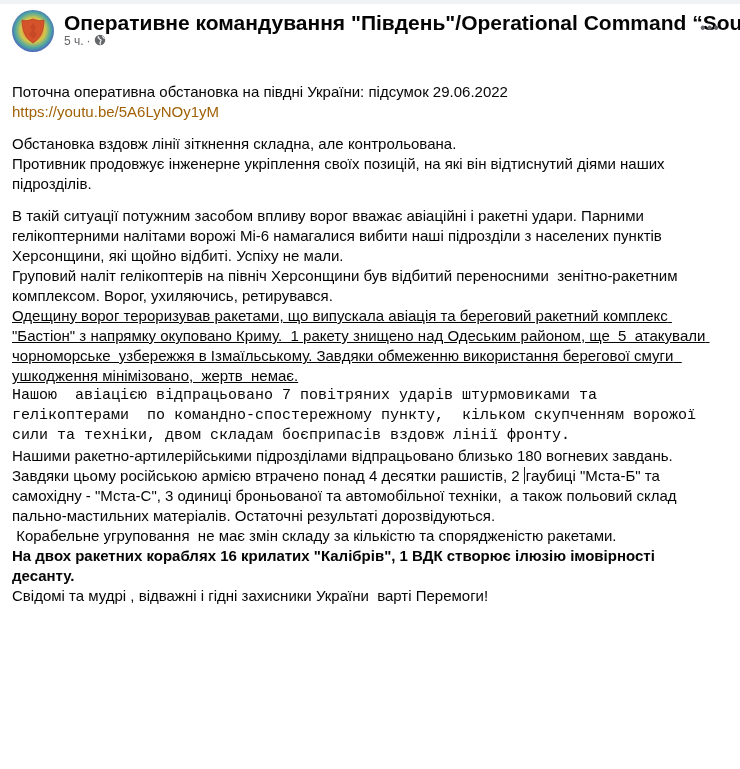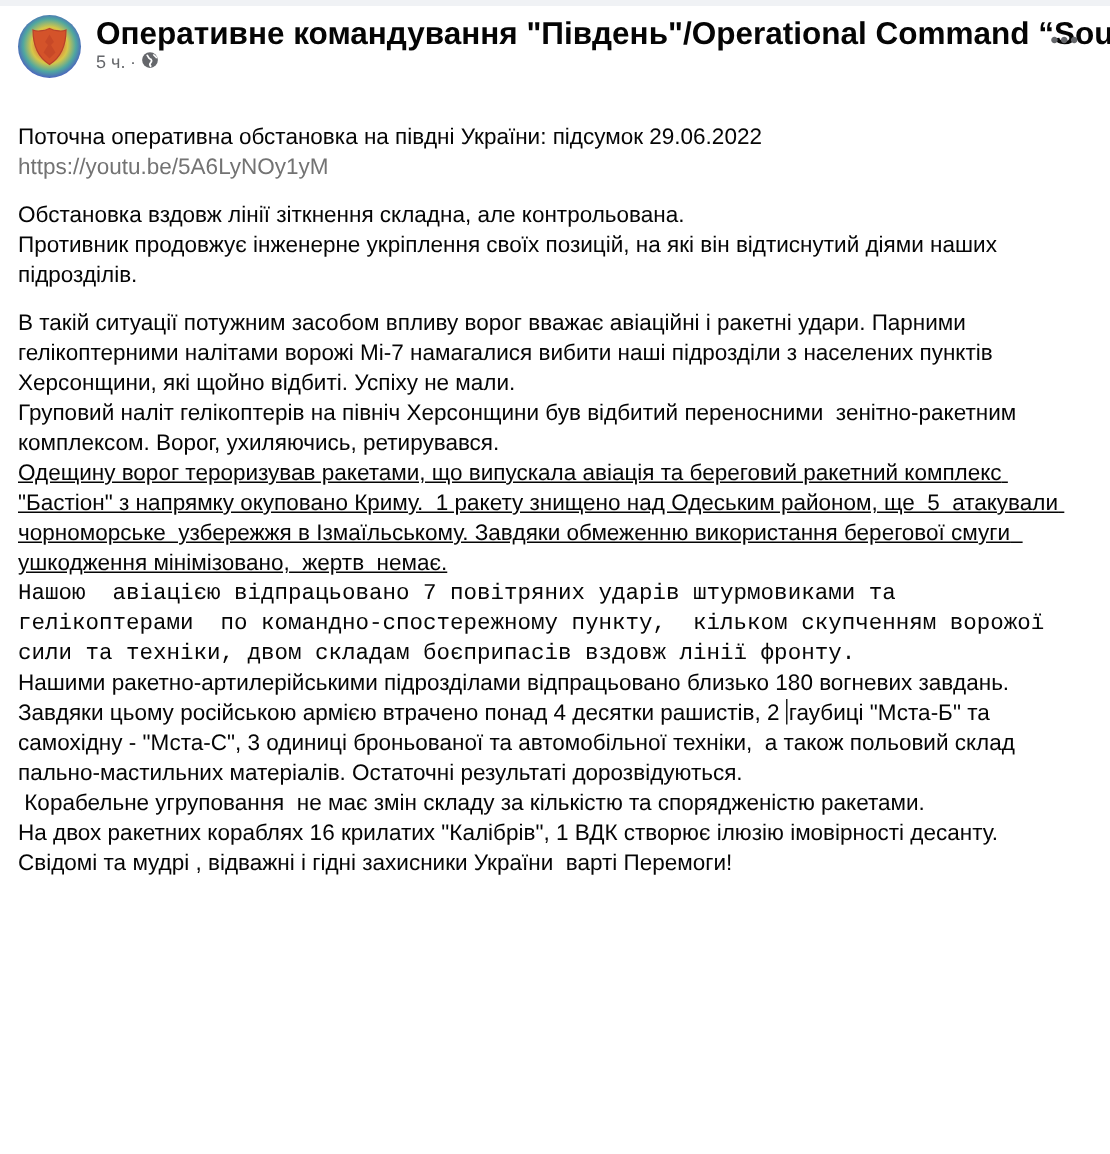--- a/index.html
+++ b/index.html
@@ -86,21 +86,21 @@
       line-height: 20px;
       color: #050505;
       margin-top: 16px;
     }
     .content p {
       margin: 0;
       white-space: pre-wrap;
     }
     .content .gap { height: 12px; }
     .link {
-      color: #737373;
+      color: #a16207;
       text-decoration: none;
       cursor: pointer;
     }
     .cursor-mark {
       display: inline-block;
       width: 1px;
       height: 17px;
       background: #222;
       vertical-align: -3px;
       margin: 0 1px 0 0;
@@ -143,22 +143,22 @@
 
 <div class="content">
   <p>Поточна оперативна обстановка на півдні України: підсумок 29.06.2022</p>
   <p><a class="link">https://youtu.be/5A6LyNOy1yM</a></p>
   <div class="gap"></div>
 
   <p>Обстановка вздовж лінії зіткнення складна, але контрольована.</p>
   <p style="width:690px;">Противник продовжує інженерне укріплення своїх позицій, на які він відтиснутий діями наших підрозділів.</p>
   <div class="gap"></div>
 
-  <p style="width:700px;">В такій ситуації потужним засобом впливу ворог вважає авіаційні і ракетні удари. Парними гелікоптерними налітами ворожі Мі-7 намагалися вибити наші підрозділи з населених пунктів Херсонщини, які щойно відбиті. Успіху не мали.</p>
+  <p style="width:700px;">В такій ситуації потужним засобом впливу ворог вважає авіаційні і ракетні удари. Парними гелікоптерними налітами ворожі Мі-6 намагалися вибити наші підрозділи з населених пунктів Херсонщини, які щойно відбиті. Успіху не мали.</p>
   <p style="width:690px;">Груповий наліт гелікоптерів на північ Херсонщини був відбитий переносними  зенітно-ракетним комплексом. Ворог, ухиляючись, ретирувався.</p>
   <p style="width:710px;text-decoration:underline;">Одещину ворог тероризував ракетами, що випускала авіація та береговий ракетний комплекс "Бастіон" з напрямку окуповано Криму.  1 ракету знищено над Одеським районом, ще  5  атакували чорноморське  узбережжя в Ізмаїльському. Завдяки обмеженню використання берегової смуги  ушкодження мінімізовано,  жертв  немає.</p>
   <p style="width:710px;font-family:Liberation Mono, monospace;">Нашою  авіацією відпрацьовано 7 повітряних ударів штурмовиками та гелікоптерами  по командно-спостережному пункту,  кільком скупченням ворожої сили та техніки, двом складам боєприпасів вздовж лінії фронту.</p>
   <p style="width:700px;">Нашими ракетно-артилерійськими підрозділами відпрацьовано близько 180 вогневих завдань.</p>
   <p style="width:714px;"><span>Завдяки цьому російською армією втрачено понад 4 десятки рашистів, 2 </span><span class="cursor-mark"></span><span>гаубиці "Мста-Б" та самохідну - "Мста-С", 3 одиниці броньованої та автомобільної техніки,  а також польовий склад пально-мастильних матеріалів. Остаточні результаті дорозвідуються.</span></p>
   <p> Корабельне угруповання  не має змін складу за кількістю та спорядженістю ракетами.</p>
-  <p style="width:660px;">На двох ракетних кораблях 16 крилатих "Калібрів", 1 ВДК створює ілюзію імовірності десанту.</p>
+  <p style="width:660px;font-weight:bold;">На двох ракетних кораблях 16 крилатих "Калібрів", 1 ВДК створює ілюзію імовірності десанту.</p>
   <p>Свідомі та мудрі , відважні і гідні захисники України  варті Перемоги!</p>
 </div>
 
 </body></html>

